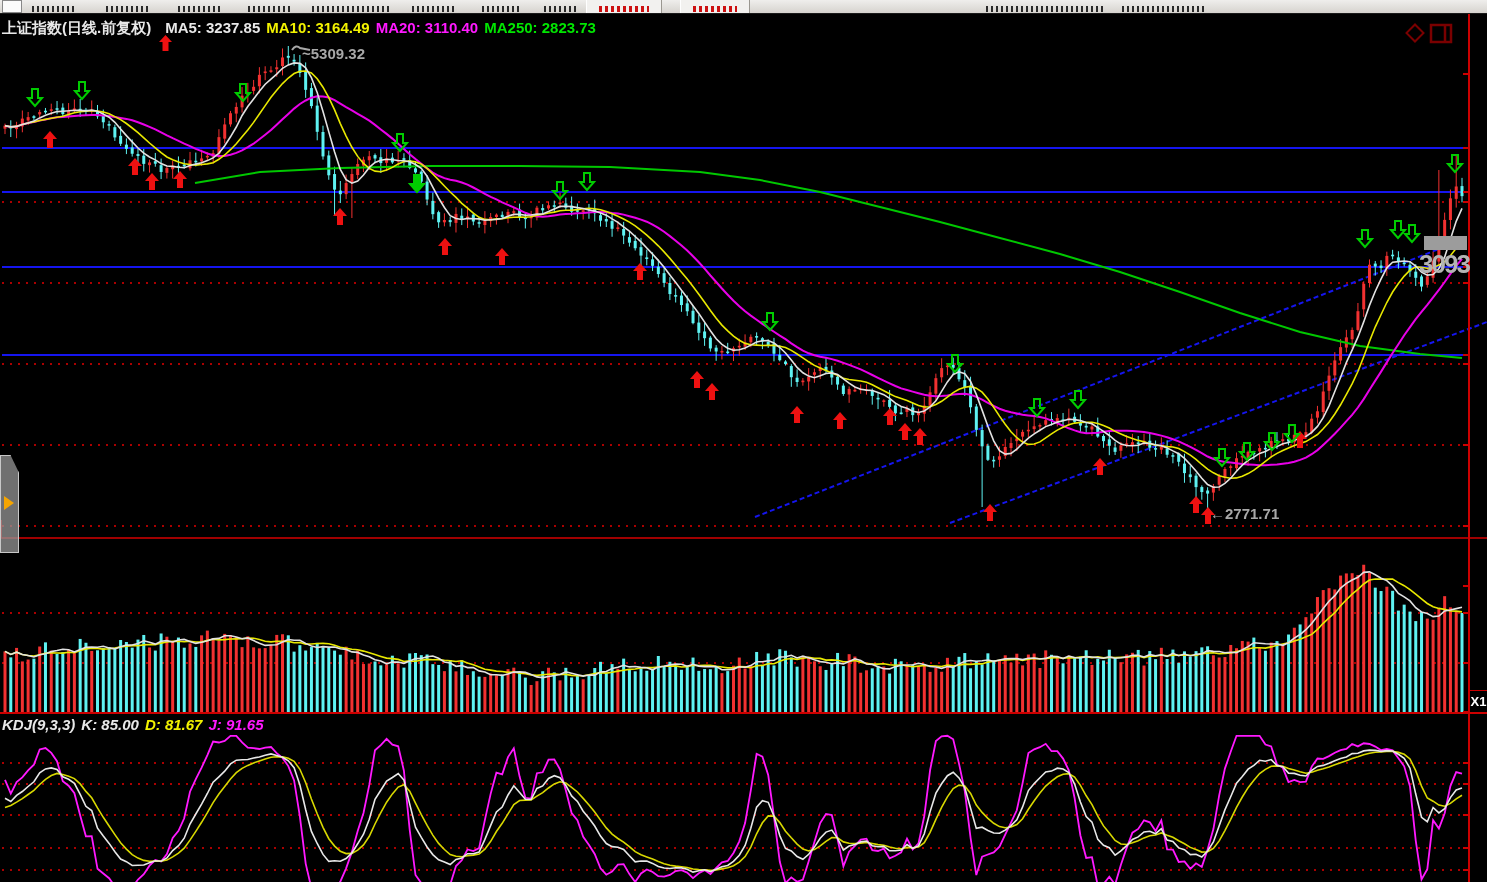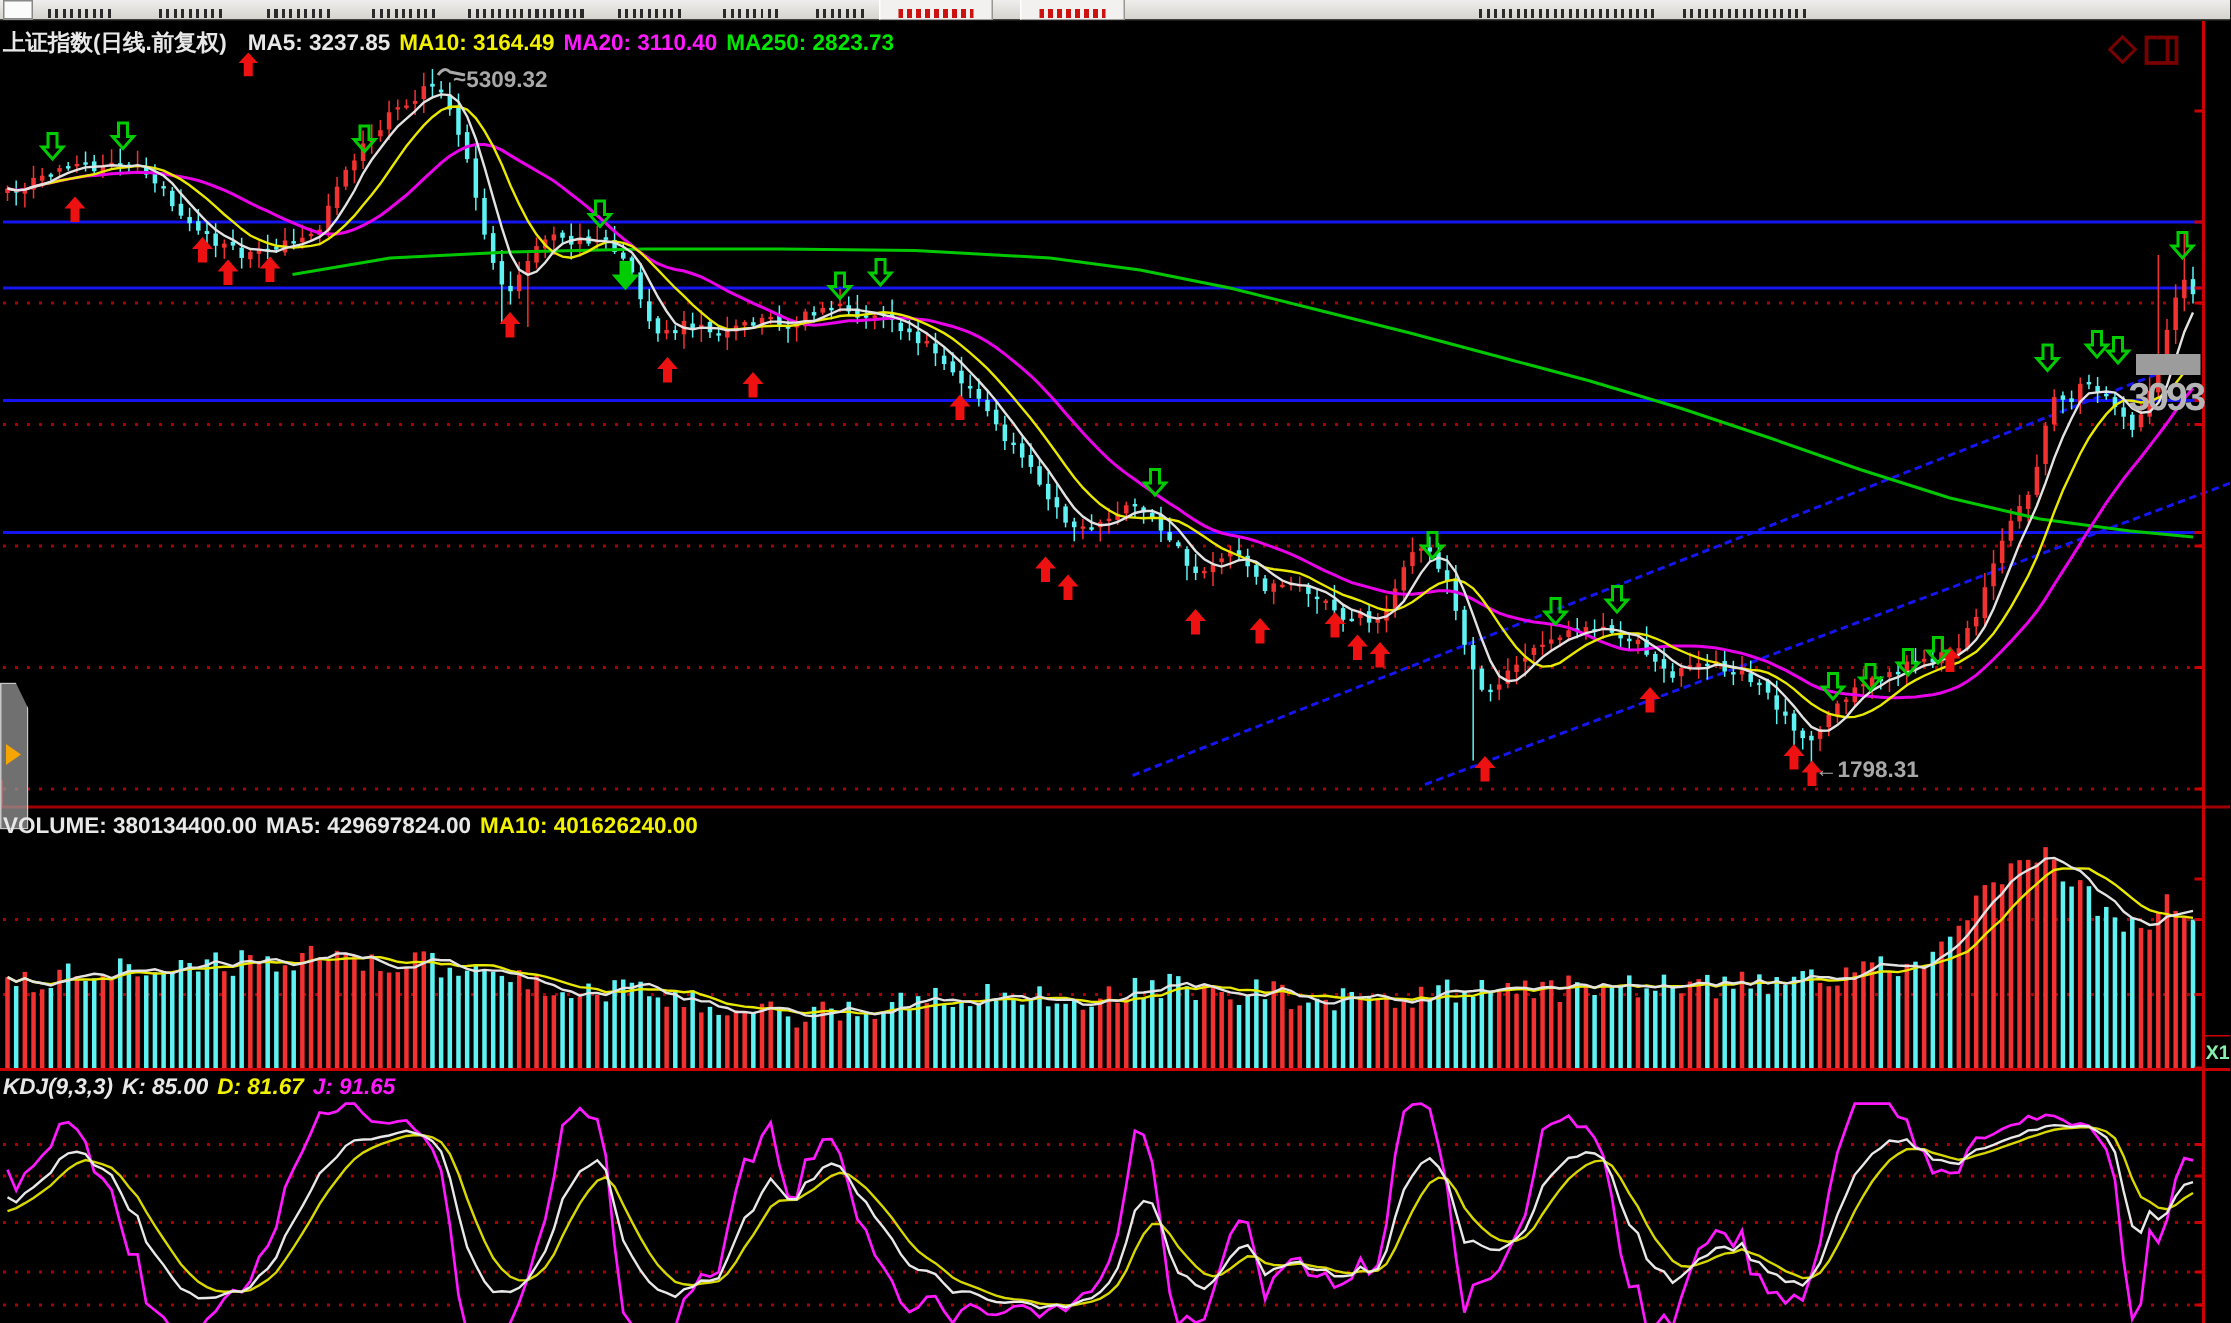--- a/index.html
+++ b/index.html
@@ -29,21 +29,21 @@
   .anno-low{left:1210px;top:491px;}
   .price-tag{position:absolute;left:1424px;top:222px;width:43px;height:14px;background:#9c9c9c;}
   .price-big{position:absolute;left:1419px;top:235px;color:#b4b4b4;font-size:26px;font-weight:bold;
              font-family:Liberation Sans, sans-serif;letter-spacing:-2px;}
   .corner-icons{position:absolute;left:1400px;top:8px;width:60px;height:26px;}
   .flap{position:absolute;left:0;top:441px;width:17px;height:96px;background:rgba(150,150,150,.75);
         border:1px solid #c8c8c8;clip-path:polygon(0 0,55% 0,100% 18%,100% 100%,0 100%);}
   .flap-arrow{position:absolute;left:3px;top:40px;width:0;height:0;
               border-left:10px solid #f5a500;border-top:7px solid transparent;border-bottom:7px solid transparent;}
   .x1-box{position:absolute;left:1469px;top:676px;width:17px;height:22px;border:1px solid #cc0000;
-          color:#86efac;font-size:13px;font-weight:bold;line-height:22px;text-align:center;}
+          color:#ffffff;font-size:13px;font-weight:bold;line-height:22px;text-align:center;}
 </style>
 </head>
 <body>
 
 <div id="app">
 
   <div class="toolbar">
     <div class="tb-icon"></div>
     <div class="tb-item" style="left:32px;width:44px"></div>
     <div class="tb-item" style="left:106px;width:44px"></div>
@@ -916,43 +916,40 @@
         <polyline points="1.0,506.0 1.0,524.0" fill="none" stroke="#cc0000" stroke-width="2"></polyline>
       </svg>
 
     <div class="legend legend-main">
       <span class="t-white">上证指数(日线.前复权)</span><span class="legend-arrow"><svg width="13" height="16">
             <path d="M6.5 0 L13 7 H9.5 V16 H3.5 V7 H0 Z" fill="#ee1111"></path>
           </svg></span><span class="t-white">MA5: 3237.85</span><span class="t-yellow">MA10: 3164.49</span><span class="t-magenta">MA20: 3110.40</span><span class="t-green">MA250: 2823.73</span>
     </div>
 
     <div class="anno anno-peak">~5309.32</div>
-    <div class="anno anno-low">←1798.31</div>
+    <div class="anno anno-low">←2771.71</div>
     <div class="price-tag"></div>
     <div class="price-big">3093</div>
 
     <div class="corner-icons">
       <svg width="60" height="26">
         <g>
           <rect x="9" y="5" width="12" height="12" transform="rotate(45 15 11)" fill="none" stroke="#7a0000" stroke-width="2"></rect>
         </g>
         <g>
           <rect x="31" y="3" width="20" height="17" fill="none" stroke="#7a0000" stroke-width="2.5"></rect>
           <line x1="45" y1="3" x2="45" y2="20" stroke="#7a0000" stroke-width="2.5"></line>
         </g>
       </svg>
     </div>
 
     <div class="flap">
       <div class="flap-arrow"></div>
     </div>
 
-    <div class="legend legend-vol">
-      <span class="t-white">VOLUME: 380134400.00</span><span class="t-white">MA5: 429697824.00</span><span class="t-yellow">MA10: 401626240.00</span>
-    </div>
 
     <div class="legend legend-kdj">
       <span class="t-white">KDJ(9,3,3)</span><span class="t-white">K: 85.00</span><span class="t-yellow">D: 81.67</span><span class="t-magenta">J: 91.65</span>
     </div>
 
     <div class="x1-box">X1</div>
   </div>
 </div>
 
 </body></html>

